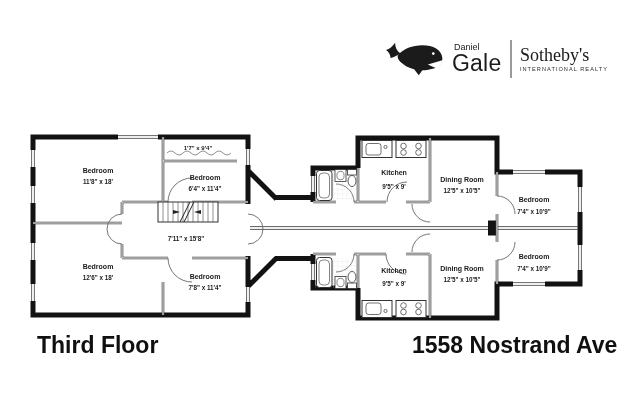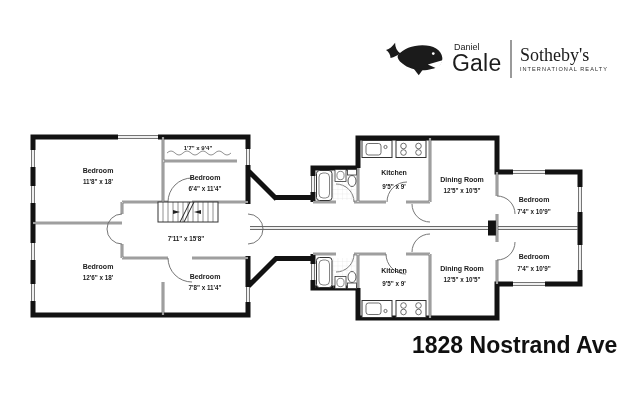--- a/index.html
+++ b/index.html
@@ -224,15 +224,16 @@
       <text class="rd" x="462" y="282">12'5" x 10'5"</text>
 
       <text class="rn" x="534" y="202">Bedroom</text>
       <text class="rd" x="534" y="214">7'4" x 10'9"</text>
 
       <text class="rn" x="534" y="259">Bedroom</text>
       <text class="rd" x="534" y="271">7'4" x 10'9"</text>
     </g>
   </svg>
 
-  <div class="addr-label">1828 Nostrand Ave</div>
+  <div class="floor-label">Third Floor</div>
+  <div class="addr-label">1558 Nostrand Ave</div>
 
 </div>
 
 </body></html>

